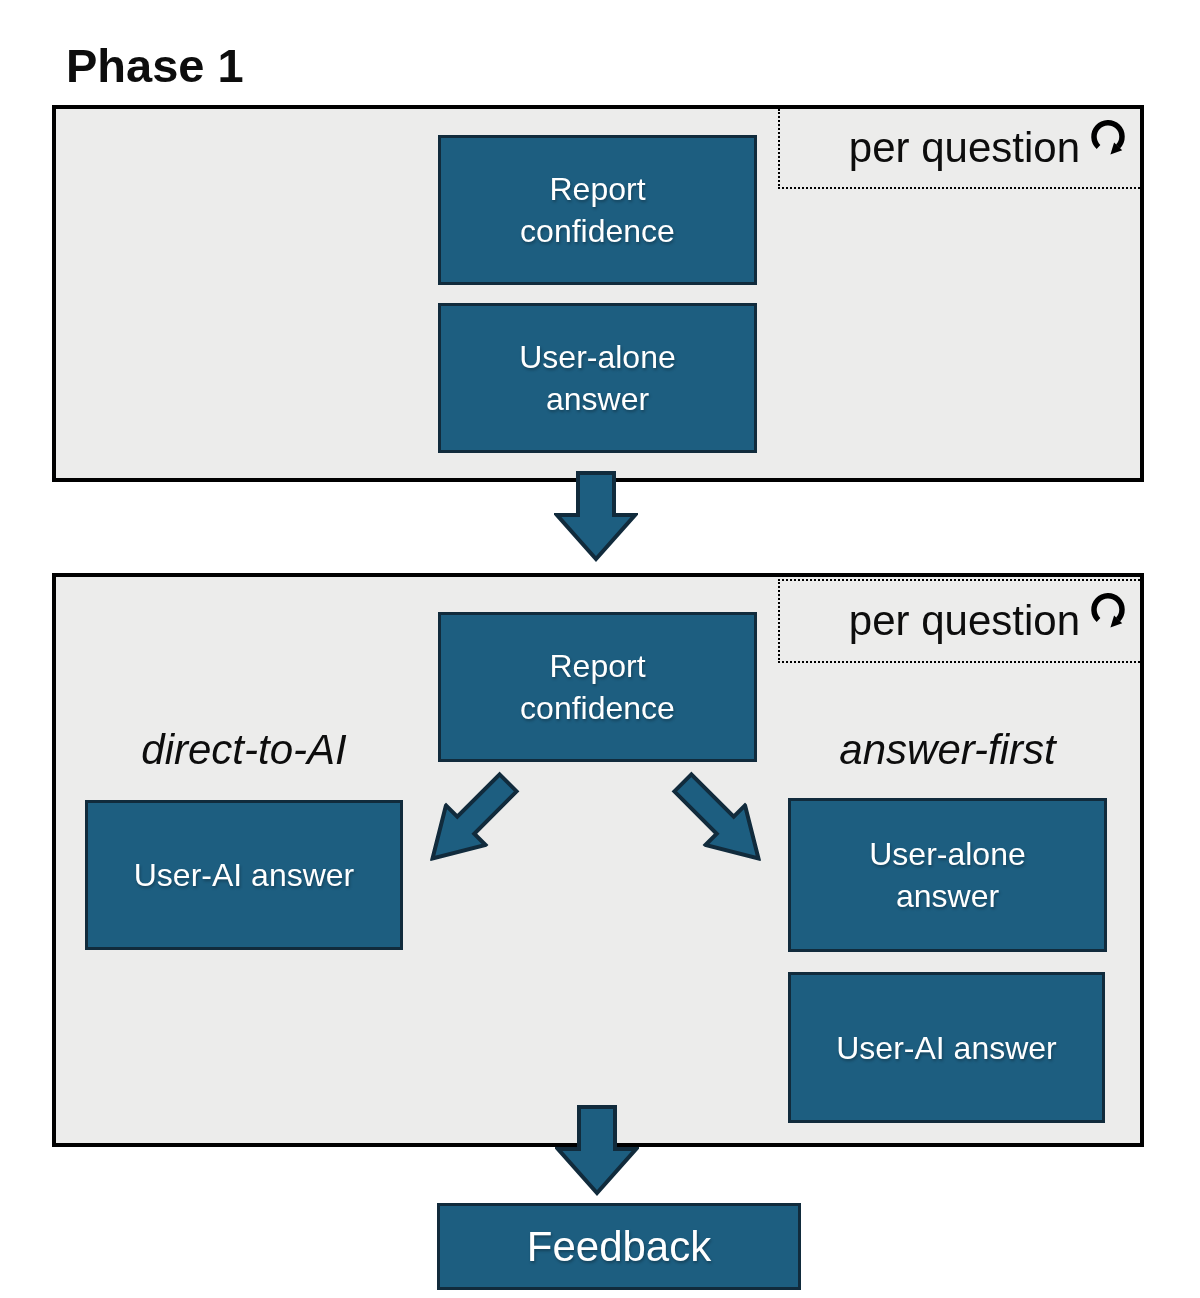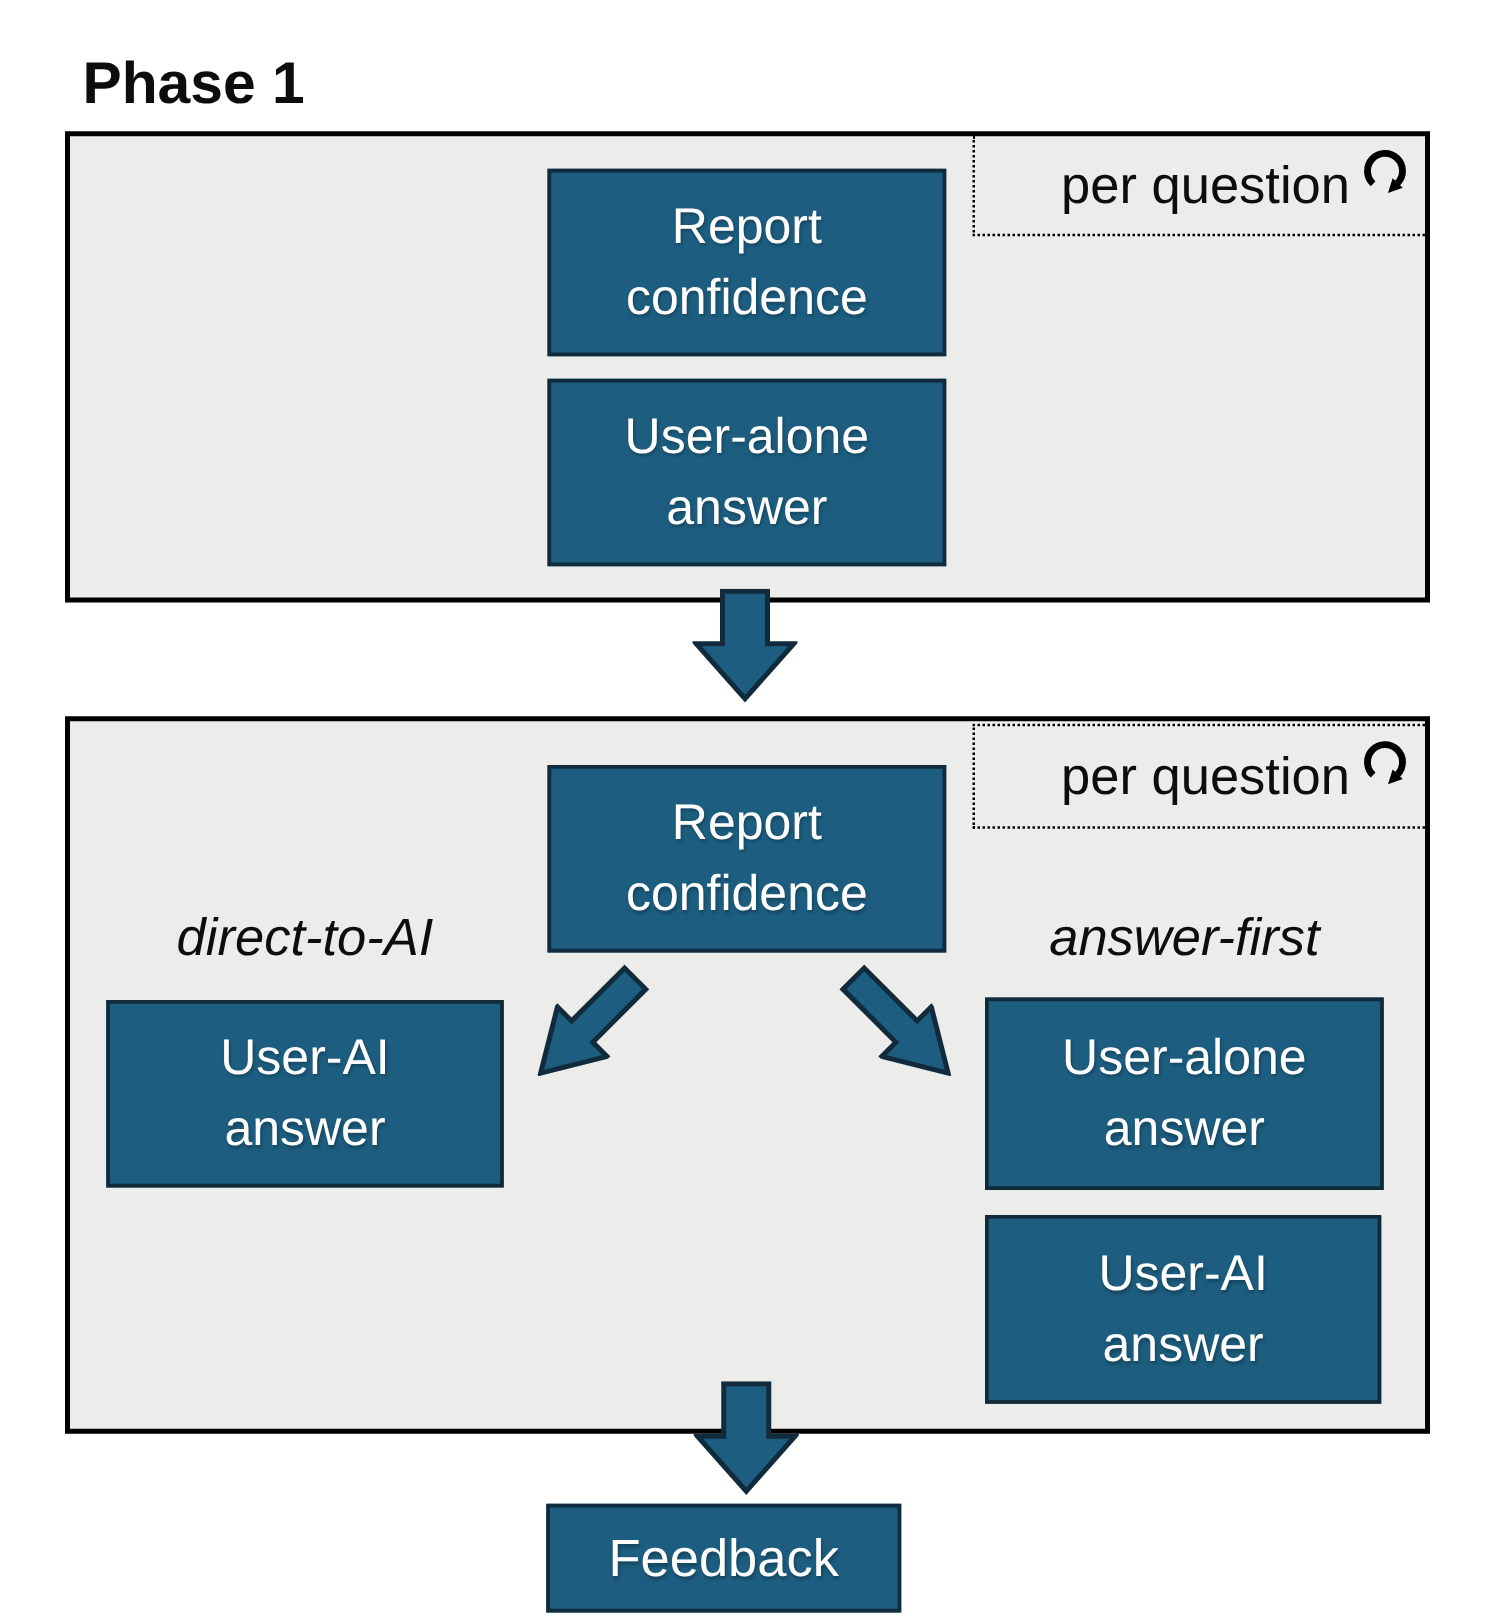--- a/index.html
+++ b/index.html
@@ -28,21 +28,21 @@
   }
   .pq-zone.ph1{border-left:2px dotted #000;border-bottom:2px dotted #000;}
   .pq-zone.ph2{border-left:2px dotted #000;border-bottom:2px dotted #000;border-top:2px dotted #000;}
   .pq-label{
     font-size:42px;color:var(--text-dark);white-space:nowrap;text-align:center;
   }
   .repeat-icon{margin-left:6px;transform:translateY(-11px);}
   .bluebox{
     position:absolute;background:var(--box-fill);border:3px solid var(--box-border);
     color:var(--text-light);display:flex;align-items:center;justify-content:center;
-    text-align:center;font-size:40px;line-height:57px;
+    text-align:center;font-size:32px;line-height:42px;
     text-shadow:1px 2px 3px rgba(0,0,0,0.30);
     padding:0 30px;
   }
   .branch-label{
     position:absolute;font-style:italic;font-size:42px;color:var(--text-dark);
     text-align:center;white-space:nowrap;
   }
   .arrow{position:absolute;}
   .arrow svg{display:block;}
   .arrow-diag{transform-origin:center center;}
@@ -108,15 +108,15 @@
   <div class="bluebox" style="left:788px;top:778px;width:319px;height:154px;">User-alone answer</div>
 
   <div class="bluebox" style="left:788px;top:952px;width:317px;height:151px;">User-AI answer</div>
 
   <div class="arrow" style="left:555px;top:1085px;">
     <svg width="84" height="91" viewBox="0 0 84 91">
       <path d="M 24 2 H 60 V 44 H 81 L 42 88 L 3 44 H 24 Z" style="fill:var(--box-fill);stroke:var(--box-border);" stroke-width="4" stroke-linejoin="miter"></path>
     </svg>
   </div>
 
-  <div class="bluebox" style="left:437px;top:1183px;width:284px;height:87px;font-size:42px;line-height:42px;">Feedback</div>
+  <div class="bluebox" style="left:437px;top:1183px;width:364px;height:87px;font-size:42px;line-height:42px;">Feedback</div>
 
 </div>
 
 </body></html>

